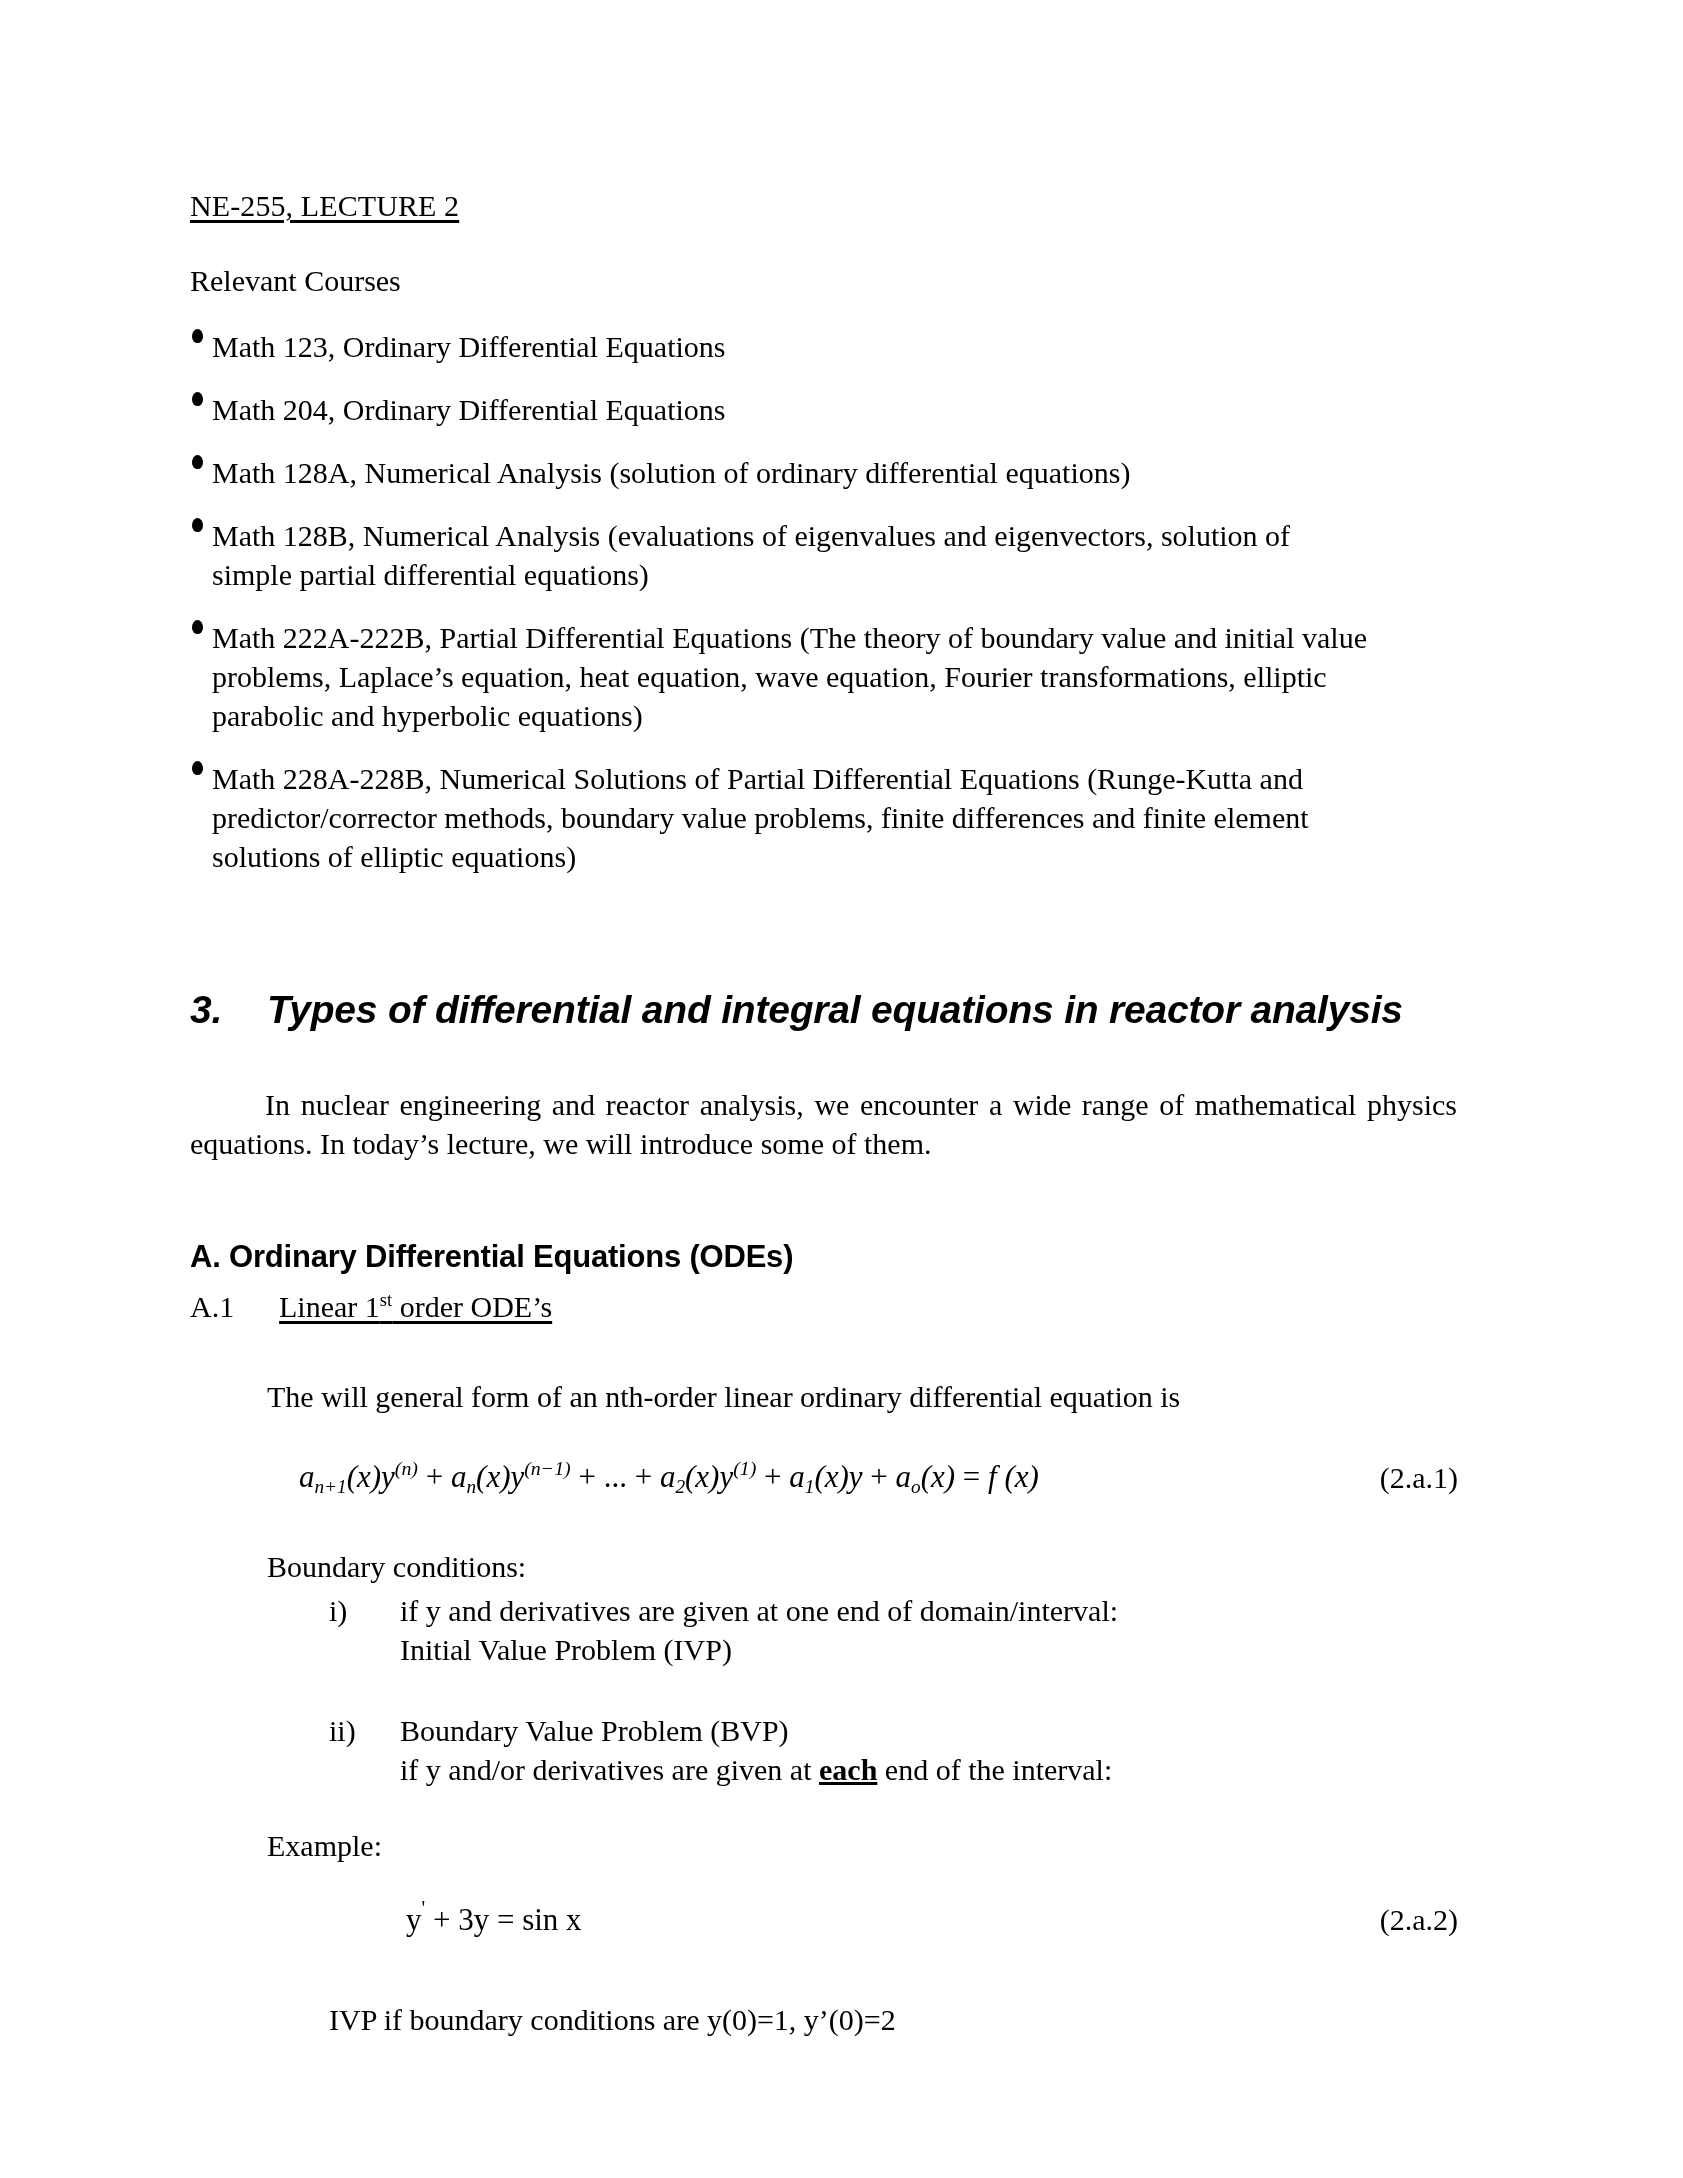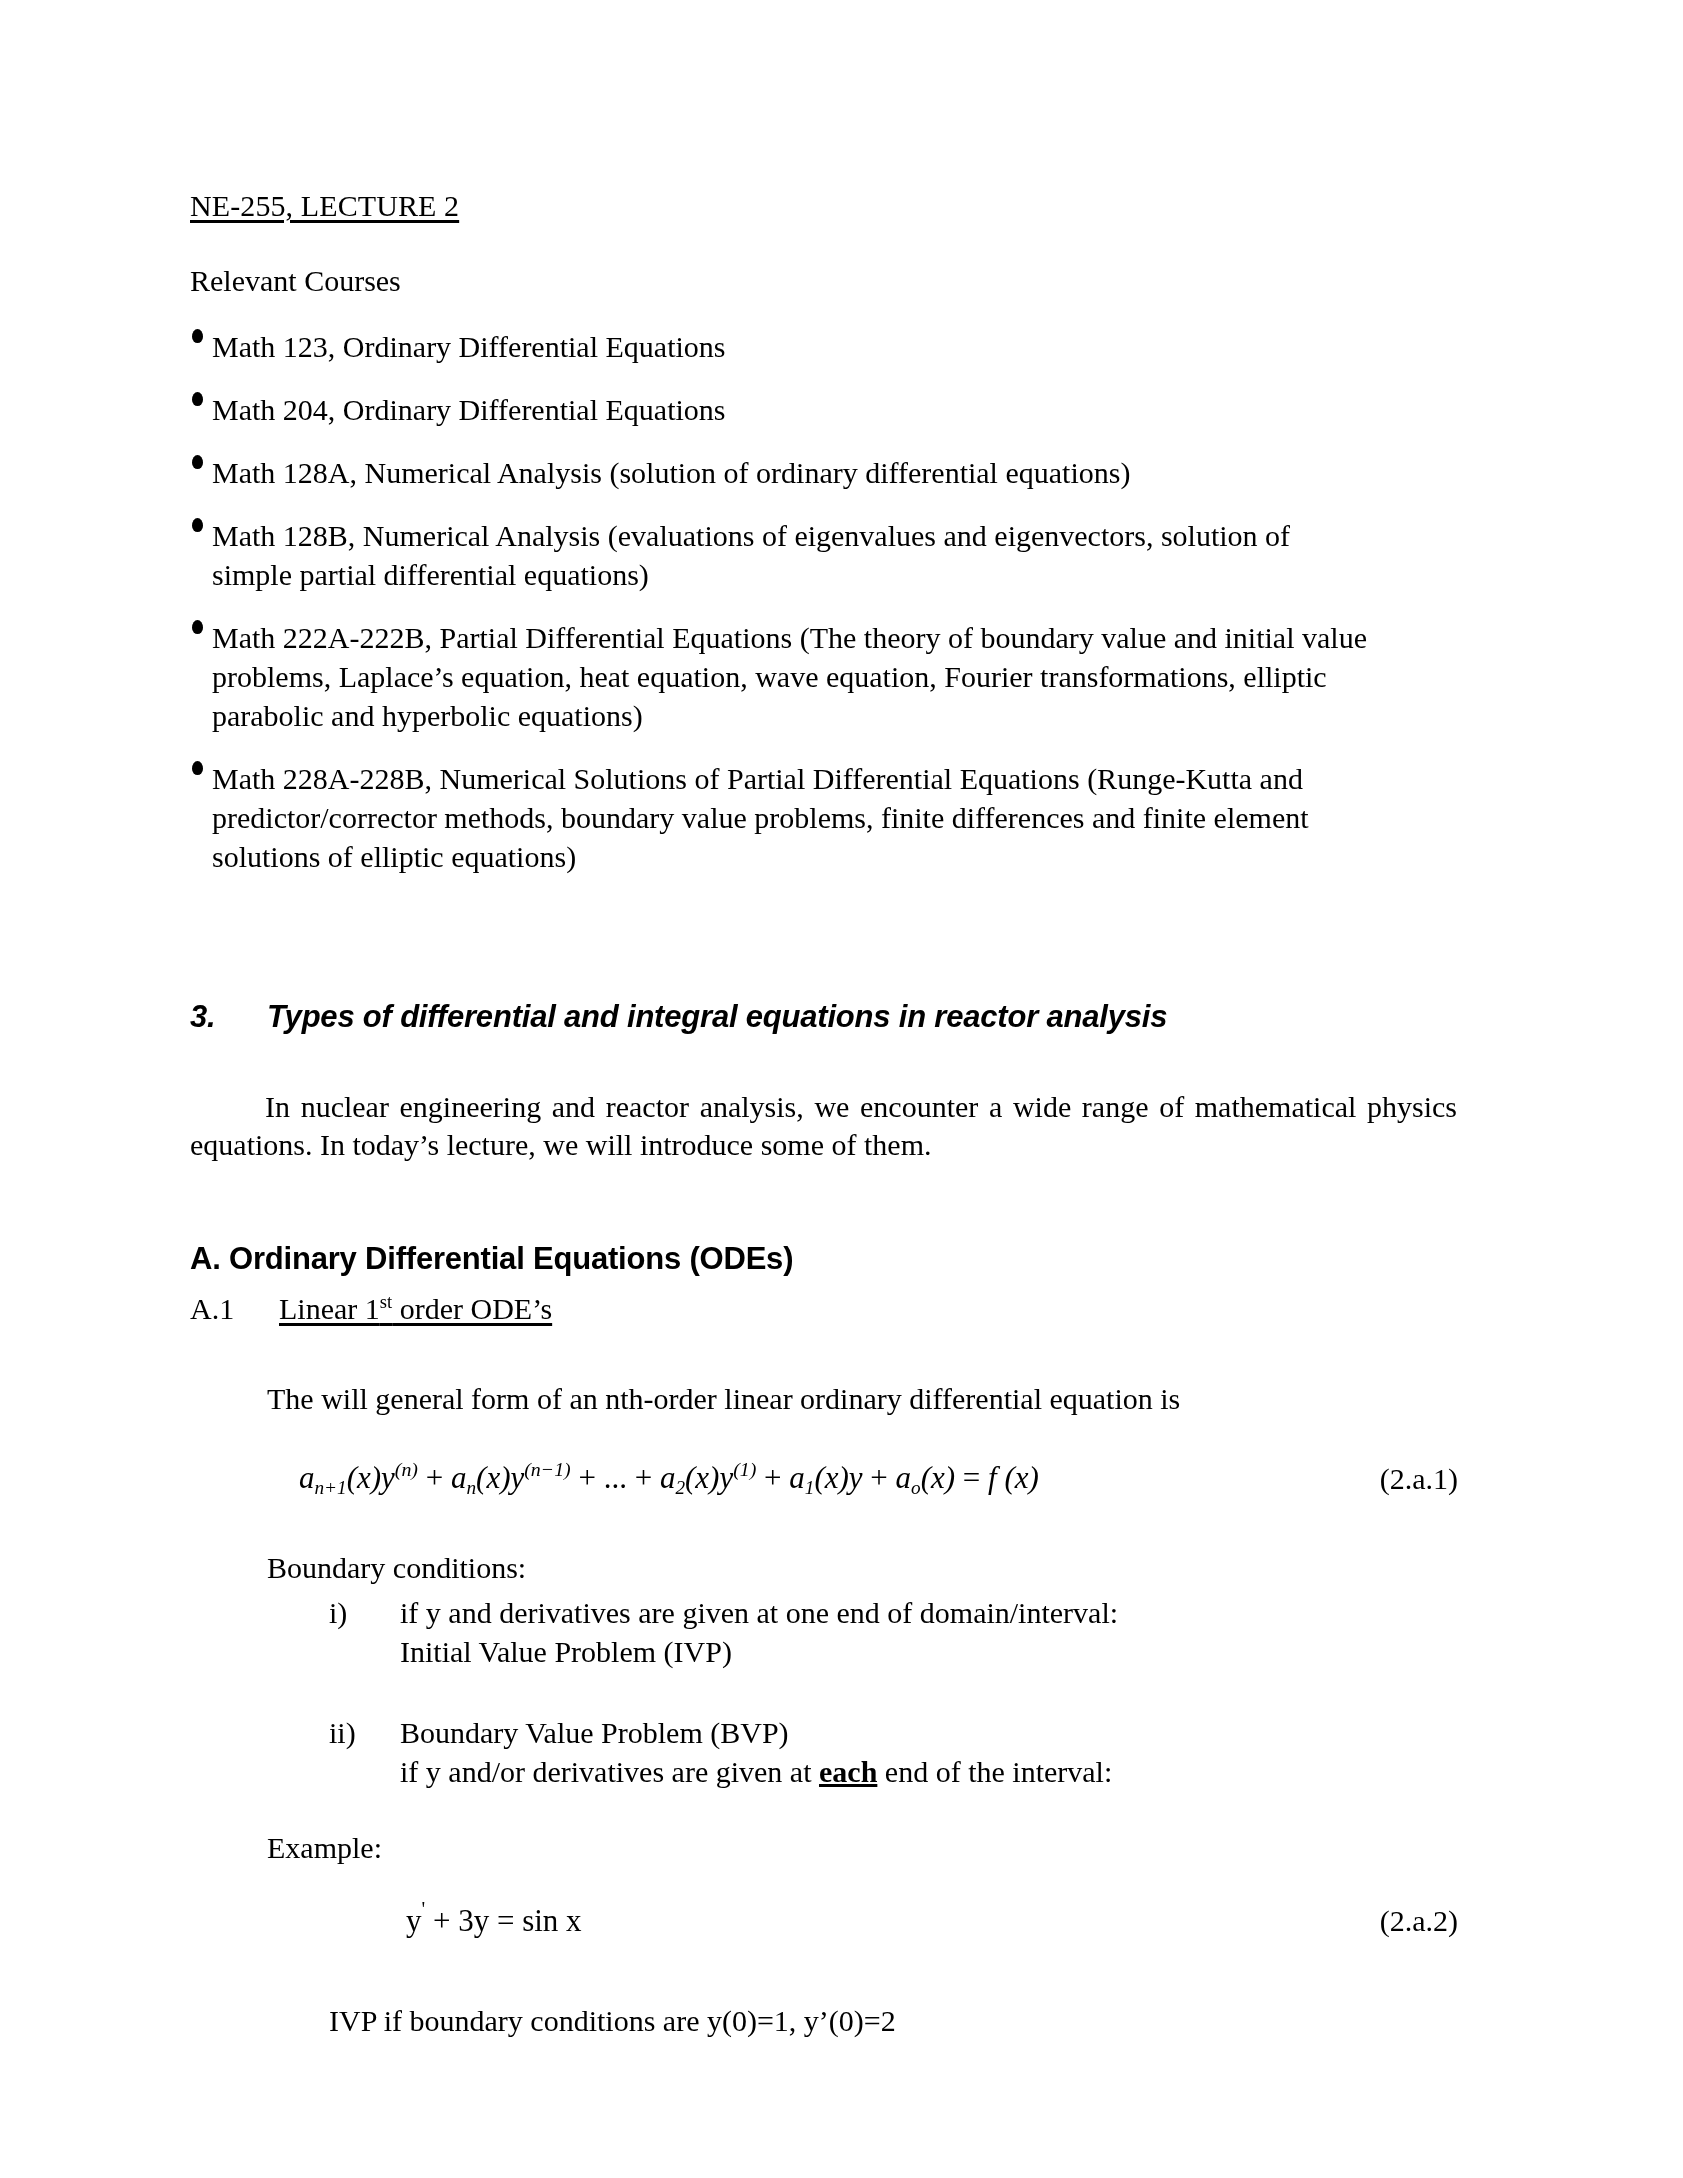--- a/index.html
+++ b/index.html
@@ -72,23 +72,23 @@
     border-radius: 50% 50% 50% 50% / 55% 55% 45% 45%;
     display: inline-block;
   }
 
   .gap-big { height: 85px; }
 
   .h-section {
     font-family: "Liberation Sans", "DejaVu Sans", sans-serif;
     font-weight: bold;
     font-style: italic;
-    font-size: 31px;
+    font-size: 39px;
     line-height: 1.28;
-    margin: 12px 0 0 0;
+    margin: 0 0 0 0;
     letter-spacing: -0.2px;
   }
   .h-section .num { display: inline-block; width: 77px; }
 
   .gap-after-h { height: 51px; }
 
   .para-justify {
     font-size: 30px;
     line-height: 1.28;
     text-align: justify;

